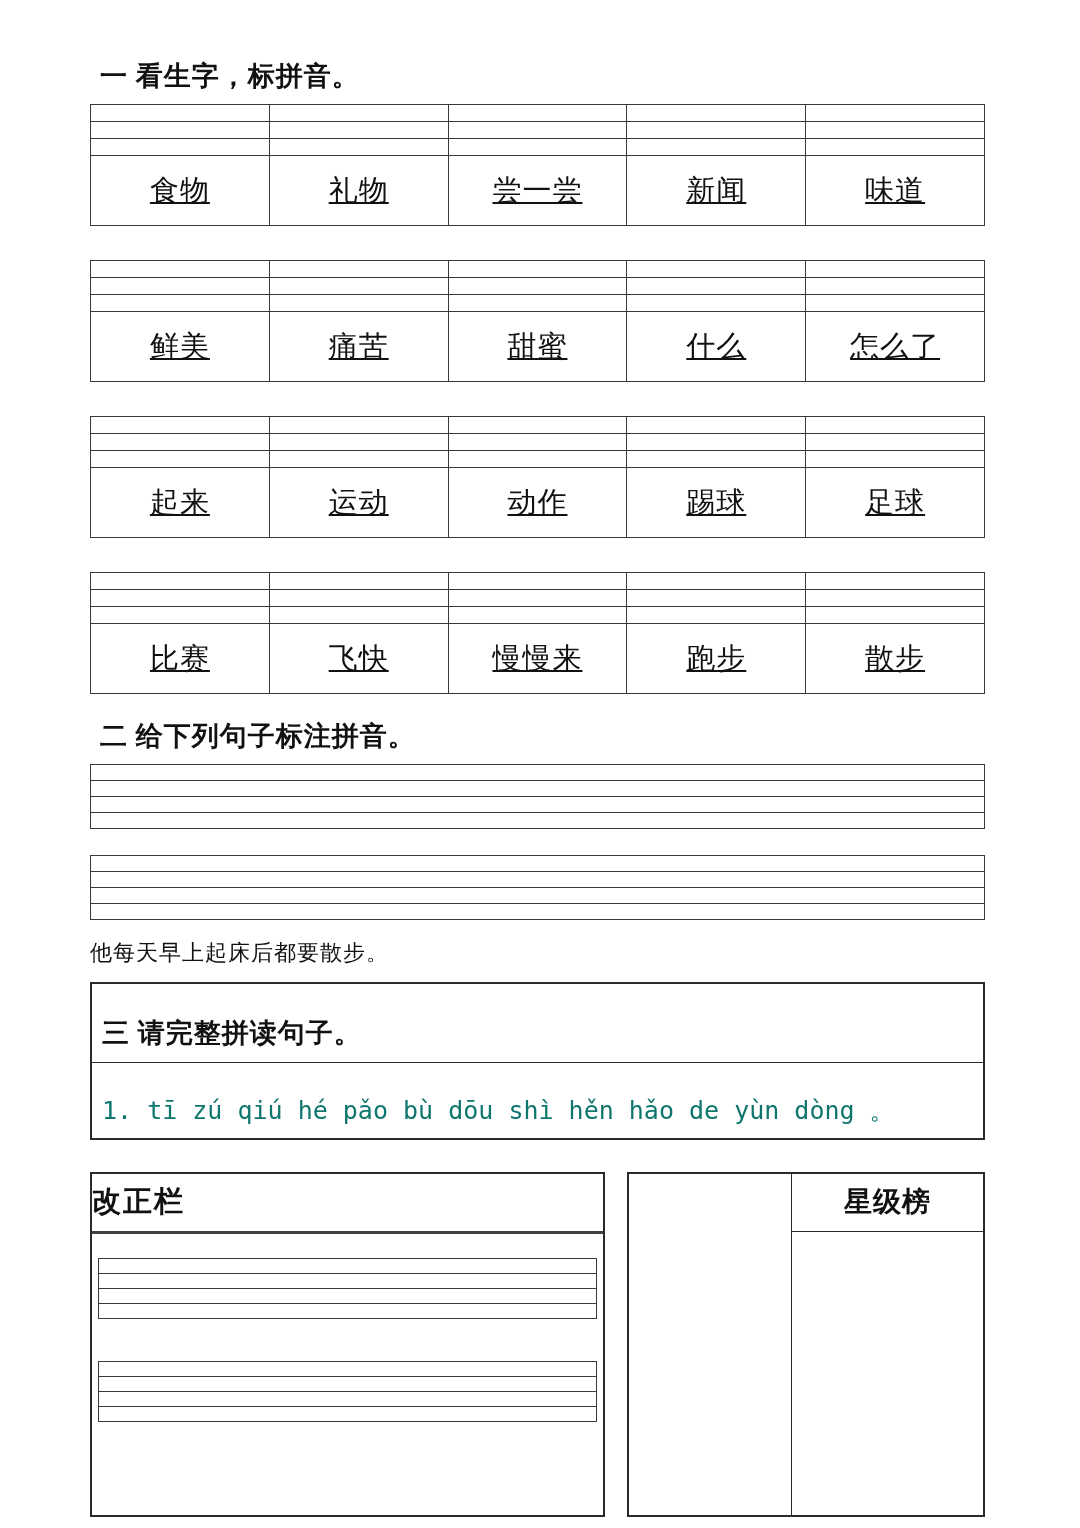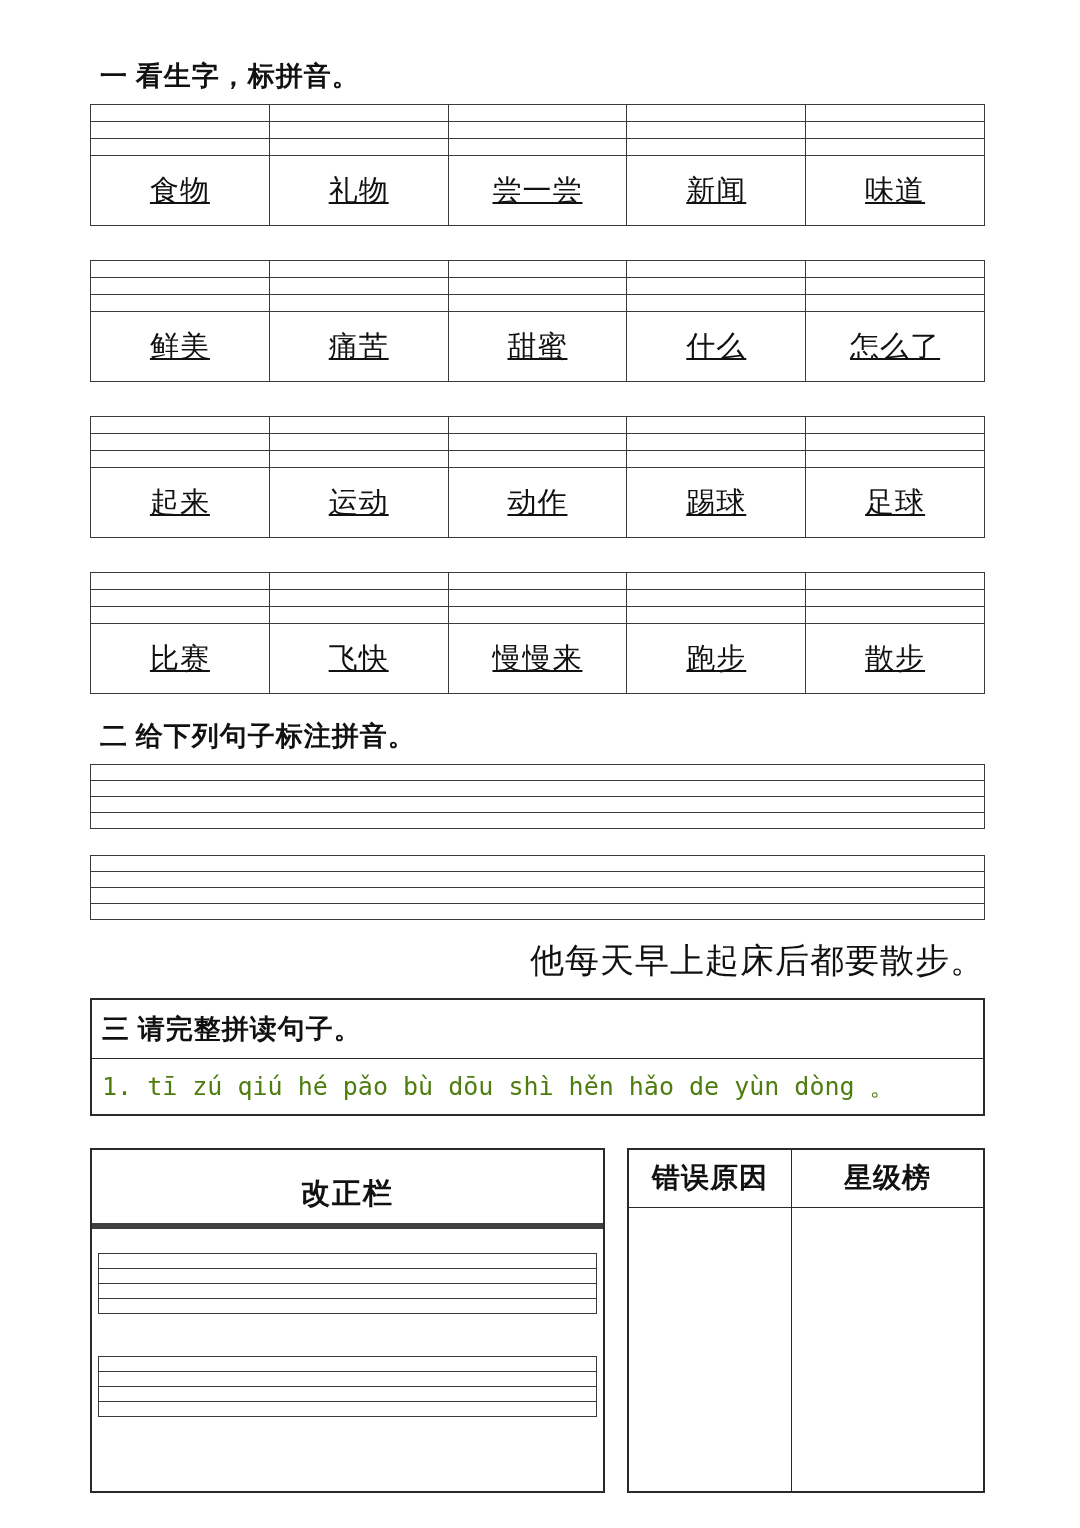--- a/index.html
+++ b/index.html
@@ -21,31 +21,31 @@
   table.word-table { width: 100%; border-collapse: collapse; table-layout: fixed; margin-top: 8px; text-decoration: underline; }
   table.word-table.gap { margin-top: 34px; }
   table.word-table td { border: 1px solid #3a3a3a; }
   tr.blank td { height: 17px; }
   tr.words td { height: 70px; text-align: center; font-size: 29px; letter-spacing: 1px; }
 
   .ruled-box { border: 1px solid #3a3a3a; border-bottom: none; }
   .ruled-box .rule { height: 16px; border-bottom: 1px solid #3a3a3a; }
   .ruled-gap { margin-top: 26px; }
 
-  .center-sentence { text-align: right; font-size: 34px; margin-top: 18px; letter-spacing: 1px; }
+  .center-sentence { text-align: left; font-size: 22px; margin-top: 18px; letter-spacing: 1px; }
 
   .sec3 { border: 2px solid #2a2a2a; margin-top: 14px; }
-  .sec3-row { border-bottom: 1px solid #2a2a2a; padding: 11px 8px 11px 10px; }
+  .sec3-row { border-bottom: 1px solid #2a2a2a; padding: 11px 8px 11px 10px; margin-top: 20px; }
   .sec3-row:last-child { border-bottom: none; }
   .sec3-heading { font-size: 27px; font-weight: bold; letter-spacing: 1px; }
-  .pinyin { font-family: "DejaVu Sans Mono", monospace; font-size: 25px; color: #4d7c0f; white-space: nowrap; }
+  .pinyin { font-family: "DejaVu Sans Mono", monospace; font-size: 25px; color: #0f766e; white-space: nowrap; }
 
   .bottom { display: flex; gap: 22px; margin-top: 32px; height: 345px; }
   .correction-box { width: 515px; border: 2px solid #2a2a2a; overflow: hidden; }
-  .correction-header { text-align: center; font-size: 29px; font-weight: bold; padding: 24px 0 9px 0; border-bottom: 6px solid #404040; letter-spacing: 2px; }
+  .correction-header { font-size: 29px; font-weight: bold; padding: 8px 0 9px 0; border-bottom: 3px solid #404040; letter-spacing: 2px; }
   .correction-lines { margin: 24px 6px 0 6px; }
   .correction-lines.later { margin-top: 42px; }
   .correction-lines .rule { height: 15px; }
 
   .right-box { flex: 1; border: 2px solid #2a2a2a; display: flex; }
   .right-col { display: flex; flex-direction: column; }
   .right-col.first { width: 46%; border-right: 1px solid #2a2a2a; }
   .right-col.second { width: 54%; }
   .right-hdr { text-align: center; font-size: 28px; font-weight: bold; padding: 9px 0 10px 0; border-bottom: 1px solid #2a2a2a; letter-spacing: 1px; }
   .right-body { flex: 1; }
@@ -227,21 +227,20 @@
         <div class="rule"></div>
         <div class="rule"></div>
         <div class="rule"></div>
         <div class="rule"></div>
       </div>
 
     </div>
 
     <div class="right-box">
       <div class="right-col first">
-        <div class="right-hdr">错误原因</div>
         <div class="right-body"></div>
       </div>
       <div class="right-col second">
         <div class="right-hdr">星级榜</div>
         <div class="right-body"></div>
       </div>
     </div>
 
   </div>
 

